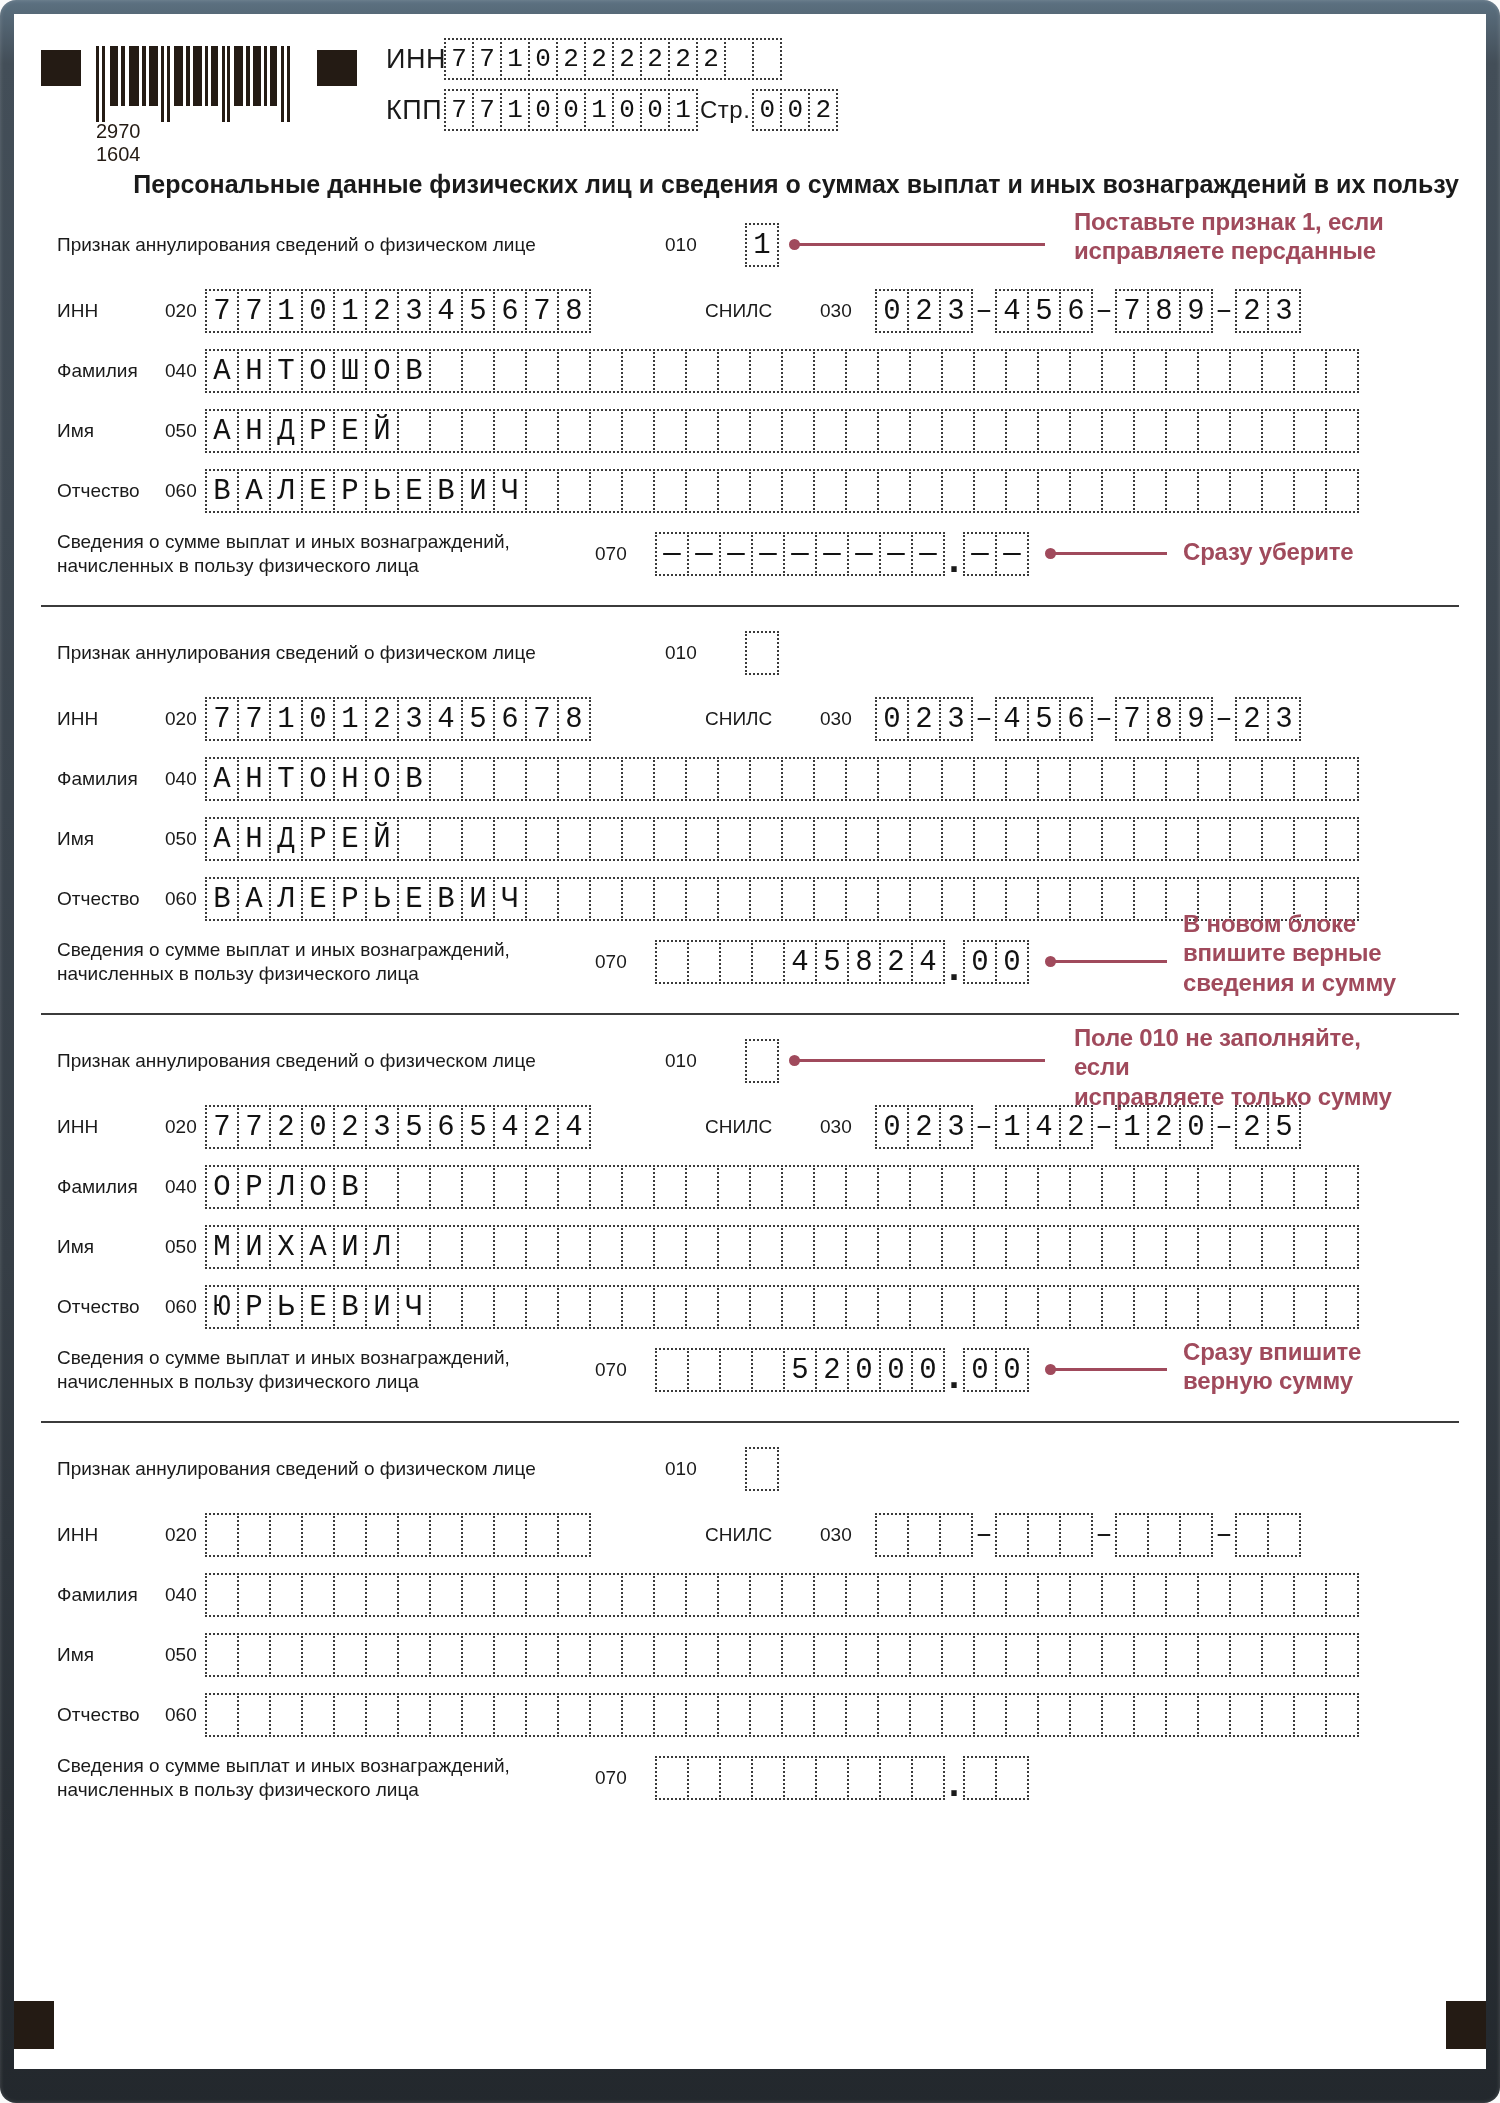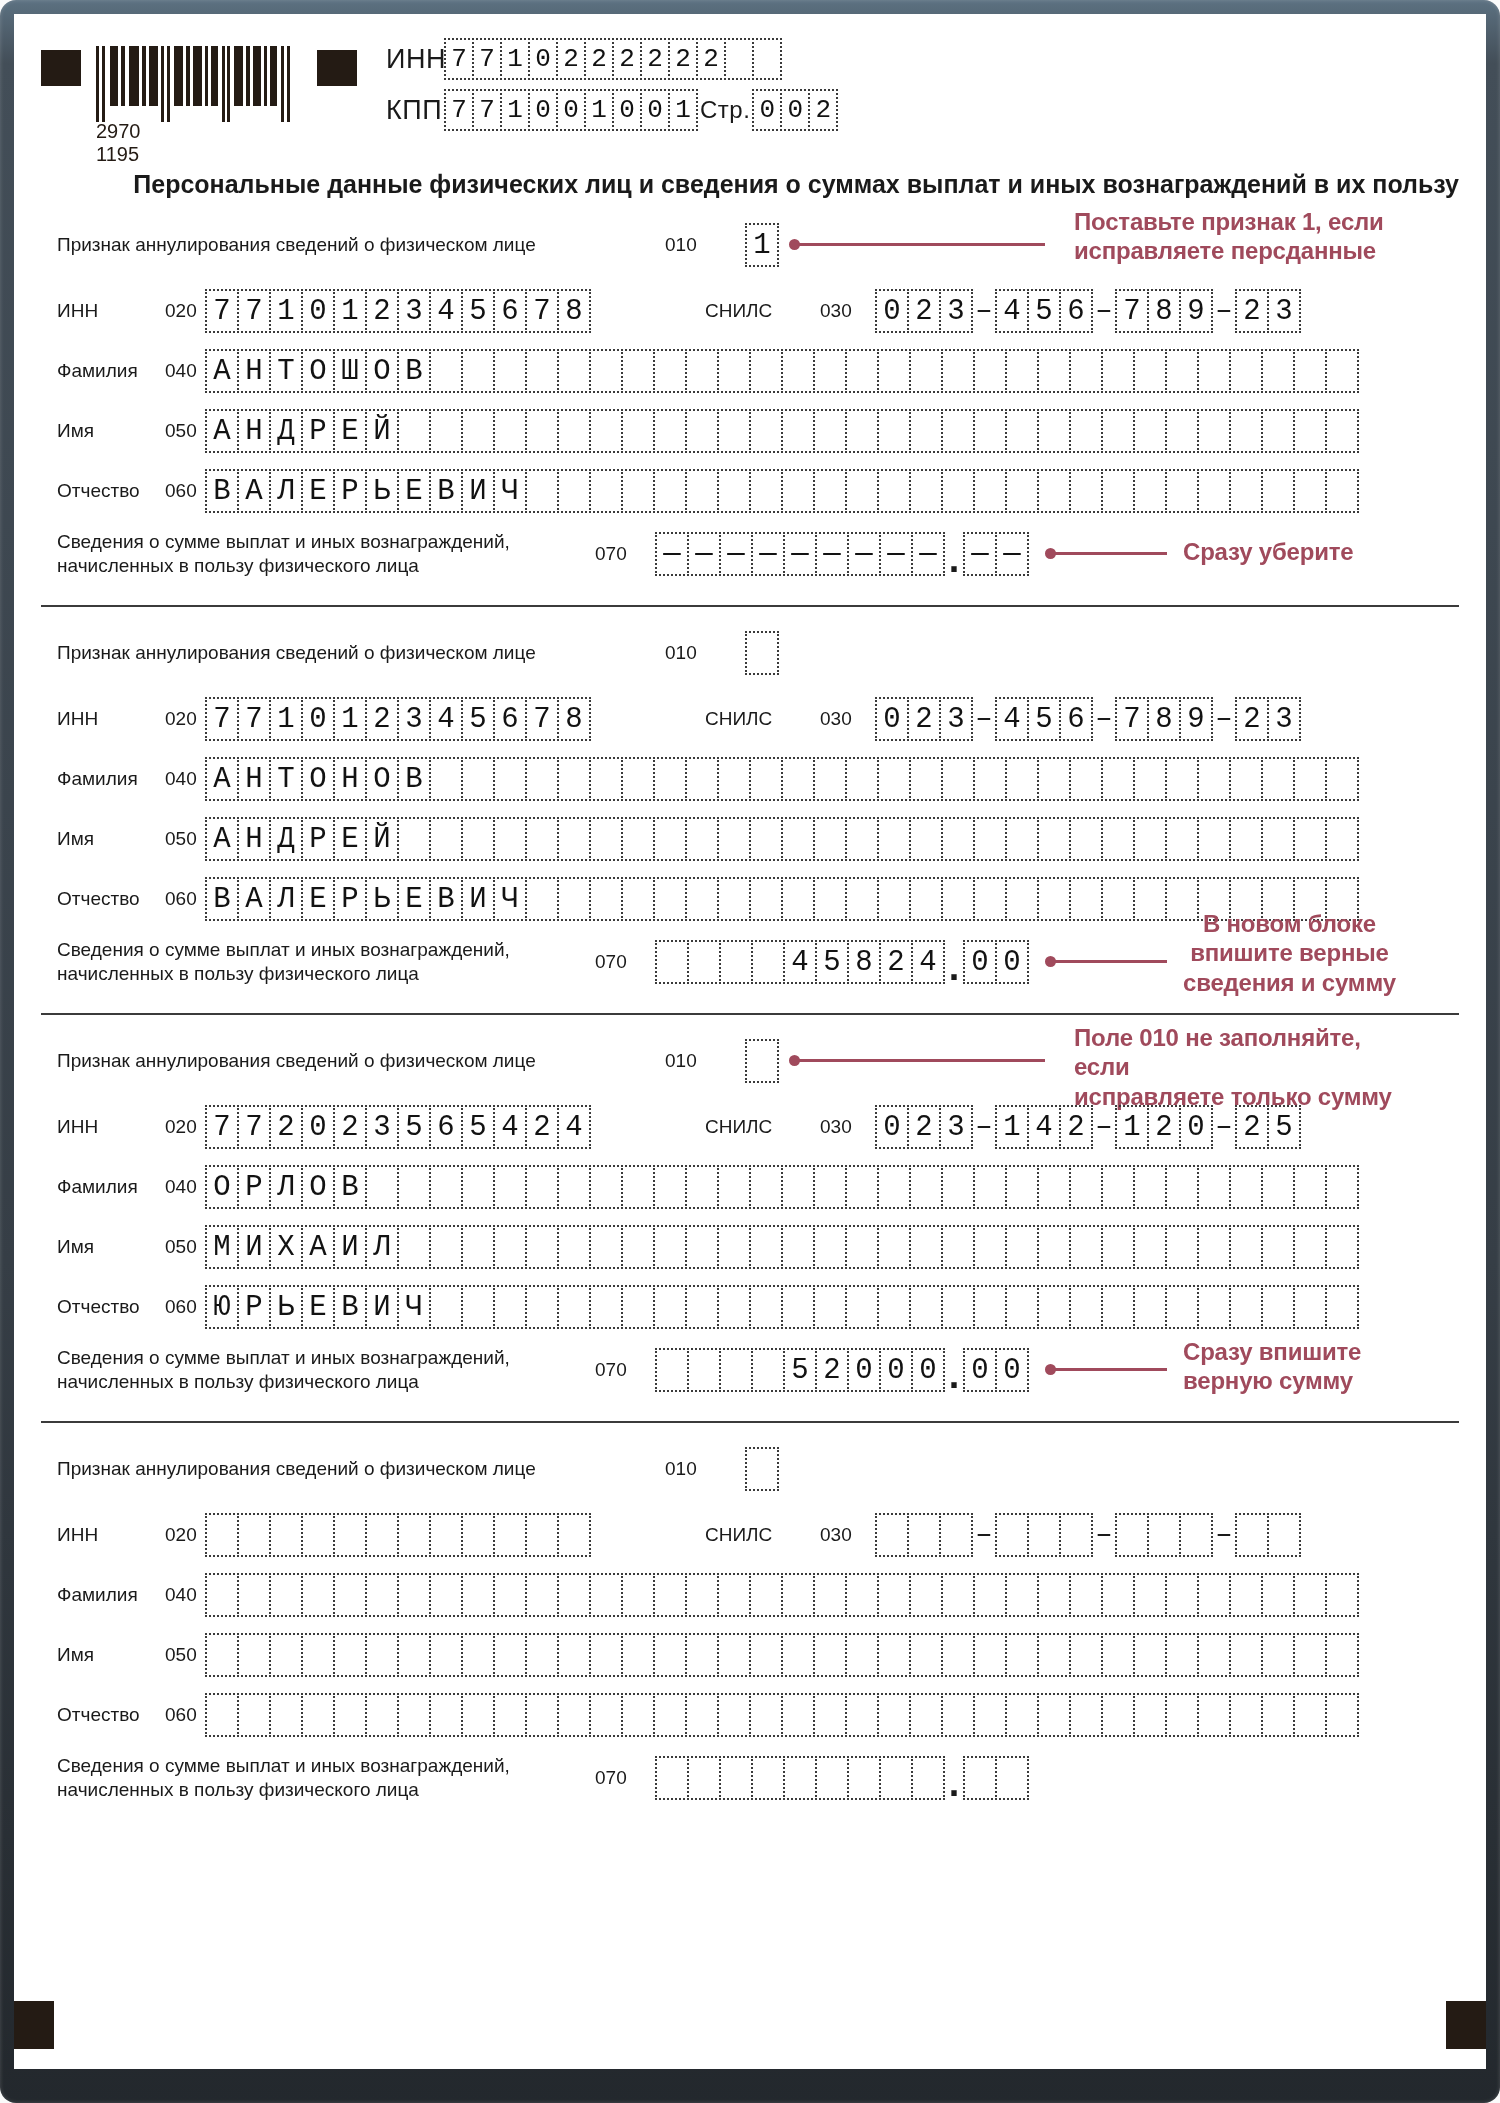--- a/index.html
+++ b/index.html
@@ -128,21 +128,21 @@
               <rect x="150" y="0" width="4" height="60"></rect>
           <rect x="157" y="0" width="8" height="60"></rect>
               <rect x="168" y="0" width="3" height="60"></rect>
           <rect x="174" y="0" width="7" height="60"></rect>
               <rect x="185" y="0" width="3" height="76"></rect>
           <rect x="191" y="0" width="3" height="76"></rect>
         </g>
       </svg>
       <div class="barcode-nums">
         <span>2970</span>
-        <span>1195</span>
+        <span>1604</span>
       </div>
     </div>
     <div class="sq sq-tr2"></div>
 
     <div class="hdr-fields">
       <div class="hdr-row">
         <span class="hdr-lbl">ИНН</span>
         <span class="cells hcells">
               <span class="cell">7</span>
               <span class="cell">7</span>
@@ -585,21 +585,21 @@
               <span class="cell">2</span>
               <span class="cell">4</span>
             </span>
         <span class="amount-dot">.</span>
         <span class="cells">
               <span class="cell">0</span>
               <span class="cell">0</span>
             </span>
       </span>
       <div class="leader l-amt"></div>
-      <div class="callout-text t-amt" style="top:-28px;text-align:center;">В новом блоке
+      <div class="callout-text t-amt" style="top:-28px;">В новом блоке
 впишите верные
 сведения и сумму</div>
     </div>
   </section>
 
   <div class="divider"></div>
 
   <section class="block">
     <div class="row flag-row">
       <span class="lbl">Признак аннулирования сведений о физическом лице</span>

